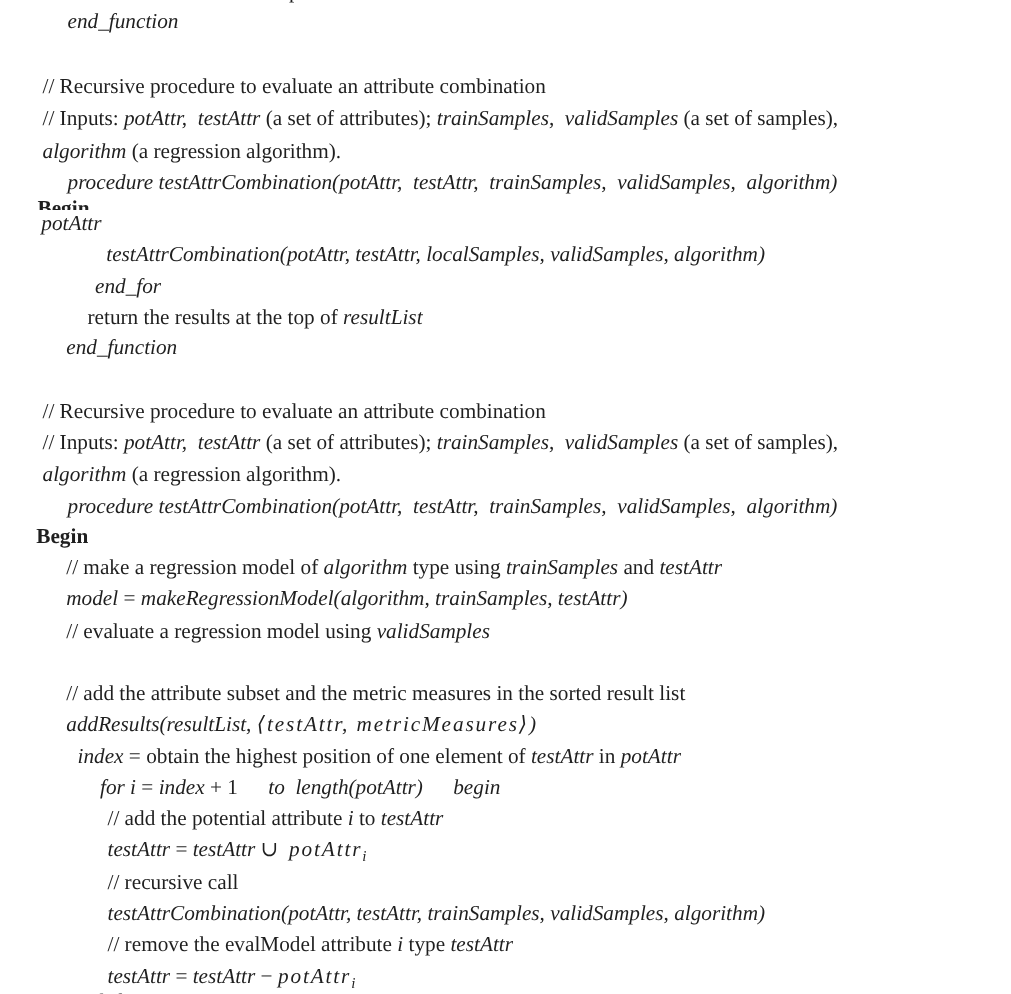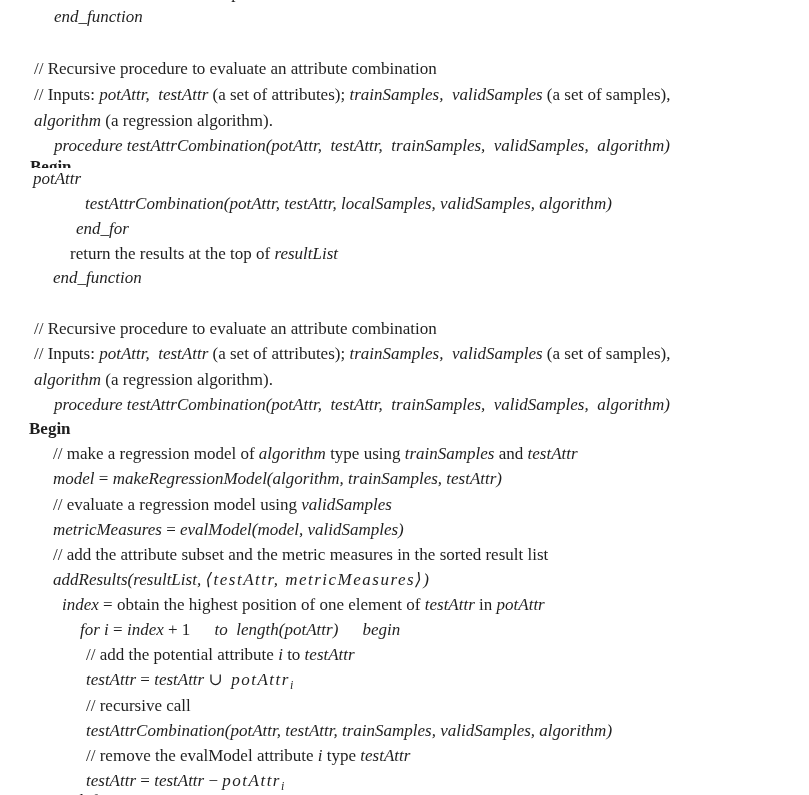--- a/index.html
+++ b/index.html
@@ -39,21 +39,20 @@
     <div class="ln" style="left: 58px; top: 242px; margin-left: 12px;"><span class="s-r">return the results at the top of </span><span class="s-i">resultList</span></div>
     <div class="ln" style="left: 33px; top: 266px;"><span class="s-bi">end_function</span></div>
     <div class="ln" style="left: 34px; top: 317px;"><span class="s-r">// Recursive procedure to evaluate an attribute combination</span></div>
     <div class="ln" style="left: 34px; top: 342px;"><span class="s-r">// Inputs: </span><span class="s-i">potAttr,  testAttr</span><span class="s-r"> (a set of attributes); </span><span class="s-i">trainSamples,  validSamples</span><span class="s-r"> (a set of samples),</span></div>
     <div class="ln" style="left: 34px; top: 368px;"><span class="s-i">algorithm</span><span class="s-r"> (a regression algorithm).</span></div>
     <div class="ln" style="left: 34px; top: 393px;"><span class="s-bi">procedure </span><span class="s-i">testAttrCombination(potAttr,  testAttr,  trainSamples,  validSamples,  algorithm)</span></div>
     <div class="ln" style="left: 29px; top: 417px;"><span class="s-b">Begin</span></div>
     <div class="ln" style="left: 53px; top: 442px;"><span class="s-r">// make a regression model of </span><span class="s-i">algorithm</span><span class="s-r"> type using </span><span class="s-i">trainSamples</span><span class="s-r"> and </span><span class="s-i">testAttr</span></div>
     <div class="ln" style="left: 53px; top: 467px;"><span class="s-i">model</span><span class="s-r"> = </span><span class="s-i">makeRegressionModel(algorithm, trainSamples, testAttr)</span></div>
     <div class="ln" style="left: 53px; top: 493px;"><span class="s-r">// evaluate a regression model using </span><span class="s-i">validSamples</span></div>
-    <div class="ln" style="left: 53px; top: 518px;"><span class="s-i">metricMeasures</span><span class="s-r"> = </span><span class="s-i">evalModel(model, validSamples)</span></div>
     <div class="ln" style="left: 53px; top: 543px;"><span class="s-r">// add the attribute subset and the metric measures in the sorted result list</span></div>
     <div class="ln" style="left: 53px; top: 568px; text-align: right;"><span class="s-i">addResults(resultList, </span><span class="s-m">⟨testAttr, metricMeasures⟩</span><span class="s-i">)</span></div>
     <div class="ln" style="left: 62px; top: 593px;"><span class="s-i">index</span><span class="s-r"> = obtain the highest position of one element of </span><span class="s-i">testAttr</span><span class="s-r"> in </span><span class="s-i">potAttr</span></div>
     <div class="ln" style="left: 60px; top: 618px;"><span class="s-bi">for </span><span class="s-i">i</span><span class="s-r"> = </span><span class="s-i">index</span><span class="s-r"> + 1 </span><span class="s-bi">to</span><span class="s-r">  </span><span class="s-i">length(potAttr)</span><span class="s-r"> </span><span class="s-bi">begin</span></div>
     <div class="ln" style="left: 86px; top: 643px;"><span class="s-r">// add the potential attribute </span><span class="s-i">i</span><span class="s-r"> to </span><span class="s-i">testAttr</span></div>
     <div class="ln" style="left: 86px; top: 668px;"><span class="s-i">testAttr</span><span class="s-r"> = </span><span class="s-i">testAttr</span><span class="s-r"> ∪  </span><span class="s-m">potAttr</span><span class="s-sub">i</span></div>
     <div class="ln" style="left: 86px; top: 694px;"><span class="s-r">// recursive call</span></div>
     <div class="ln" style="left: 86px; top: 719px;"><span class="s-i">testAttrCombination(potAttr, testAttr, trainSamples, validSamples, algorithm)</span></div>
     <div class="ln" style="left: 86px; top: 744px;"><span class="s-r">// remove the evalModel attribute </span><span class="s-i">i</span><span class="s-r"> type </span><span class="s-i">testAttr</span></div>
     <div class="ln" style="left: 86px; top: 769px;"><span class="s-i">testAttr</span><span class="s-r"> = </span><span class="s-i">testAttr</span><span class="s-r"> − </span><span class="s-m">potAttr</span><span class="s-sub">i</span></div>

